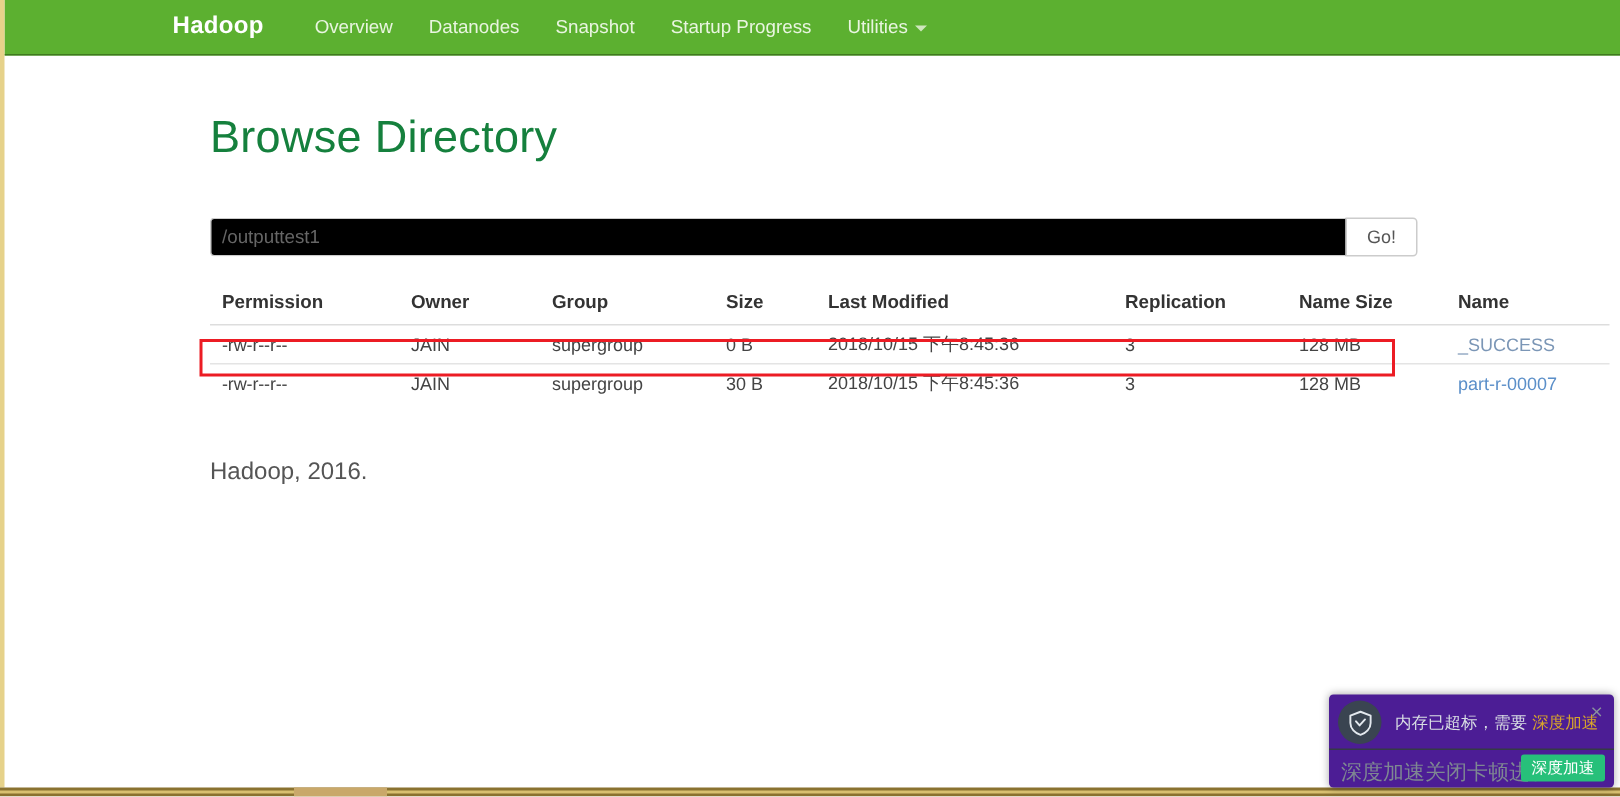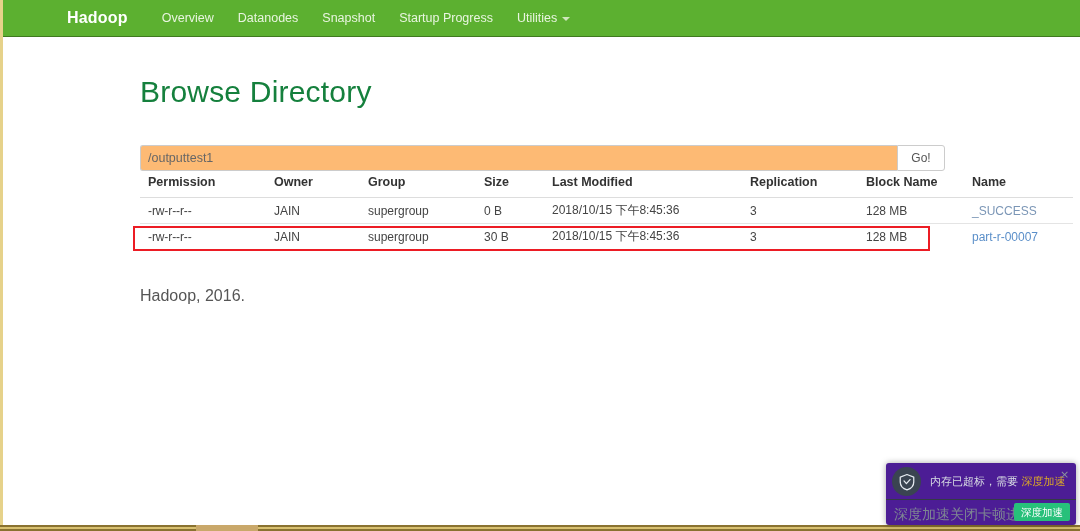--- a/index.html
+++ b/index.html
@@ -54,21 +54,21 @@
     height: 37px;
     background: #5cb030;
     border-bottom: 1px solid #3f7a1f;
     box-sizing: border-box;
   }
   .navbar-inner {
     position: relative;
     height: 100%;
     display: flex;
     align-items: center;
-    padding-left: 64px;
+    padding-left: 112px;
   }
   .brand {
     color: #ffffff;
     font-size: 16px;
     font-weight: bold;
     letter-spacing: .2px;
     margin-right: 22px;
     cursor: pointer;
   }
   .nav-link {
@@ -114,21 +114,21 @@
   .path-input {
     flex: 1 1 auto;
     height: 26px;
     border: 1px solid #ccc;
     border-right: none;
     border-radius: 3px 0 0 3px;
     padding: 0 7px;
     font-size: 12.5px;
     color: #666;
     font-family: "Liberation Sans", "DejaVu Sans", sans-serif;
-    background: #fdba74;
+    background: #000000;
     outline: none;
     box-sizing: border-box;
   }
   .go-btn {
     width: 48px;
     height: 26px;
     border: 1px solid #ccc;
     border-radius: 0 3px 3px 0;
     background: #ffffff;
     color: #555;
@@ -136,20 +136,21 @@
     font-family: "Liberation Sans", "DejaVu Sans", sans-serif;
     cursor: pointer;
     padding: 0;
     box-sizing: border-box;
   }
 
   
   table.files {
     width: 805px;
     border-collapse: collapse;
+    margin-top: 19px;
     table-layout: fixed;
   }
   table.files th {
     text-align: left;
     font-size: 12.5px;
     font-weight: bold;
     color: #333;
     padding: 4px 8px 8px 8px;
     border-bottom: 1px solid #dddddd;
   }
@@ -317,21 +318,21 @@
 
   <table class="files">
     <thead>
       <tr>
         <th class="c-perm">Permission</th>
         <th class="c-owner">Owner</th>
         <th class="c-group">Group</th>
         <th class="c-size">Size</th>
         <th class="c-mod">Last Modified</th>
         <th class="c-repl">Replication</th>
-        <th class="c-block">Block Name</th>
+        <th class="c-block">Name Size</th>
         <th class="c-name">Name</th>
       </tr>
     </thead>
     <tbody>
       <tr>
         <td class="mono">-rw-r--r--</td>
         <td>JAIN</td>
         <td>supergroup</td>
         <td>0 B</td>
         <td>2018/10/15 下午8:45:36</td>

